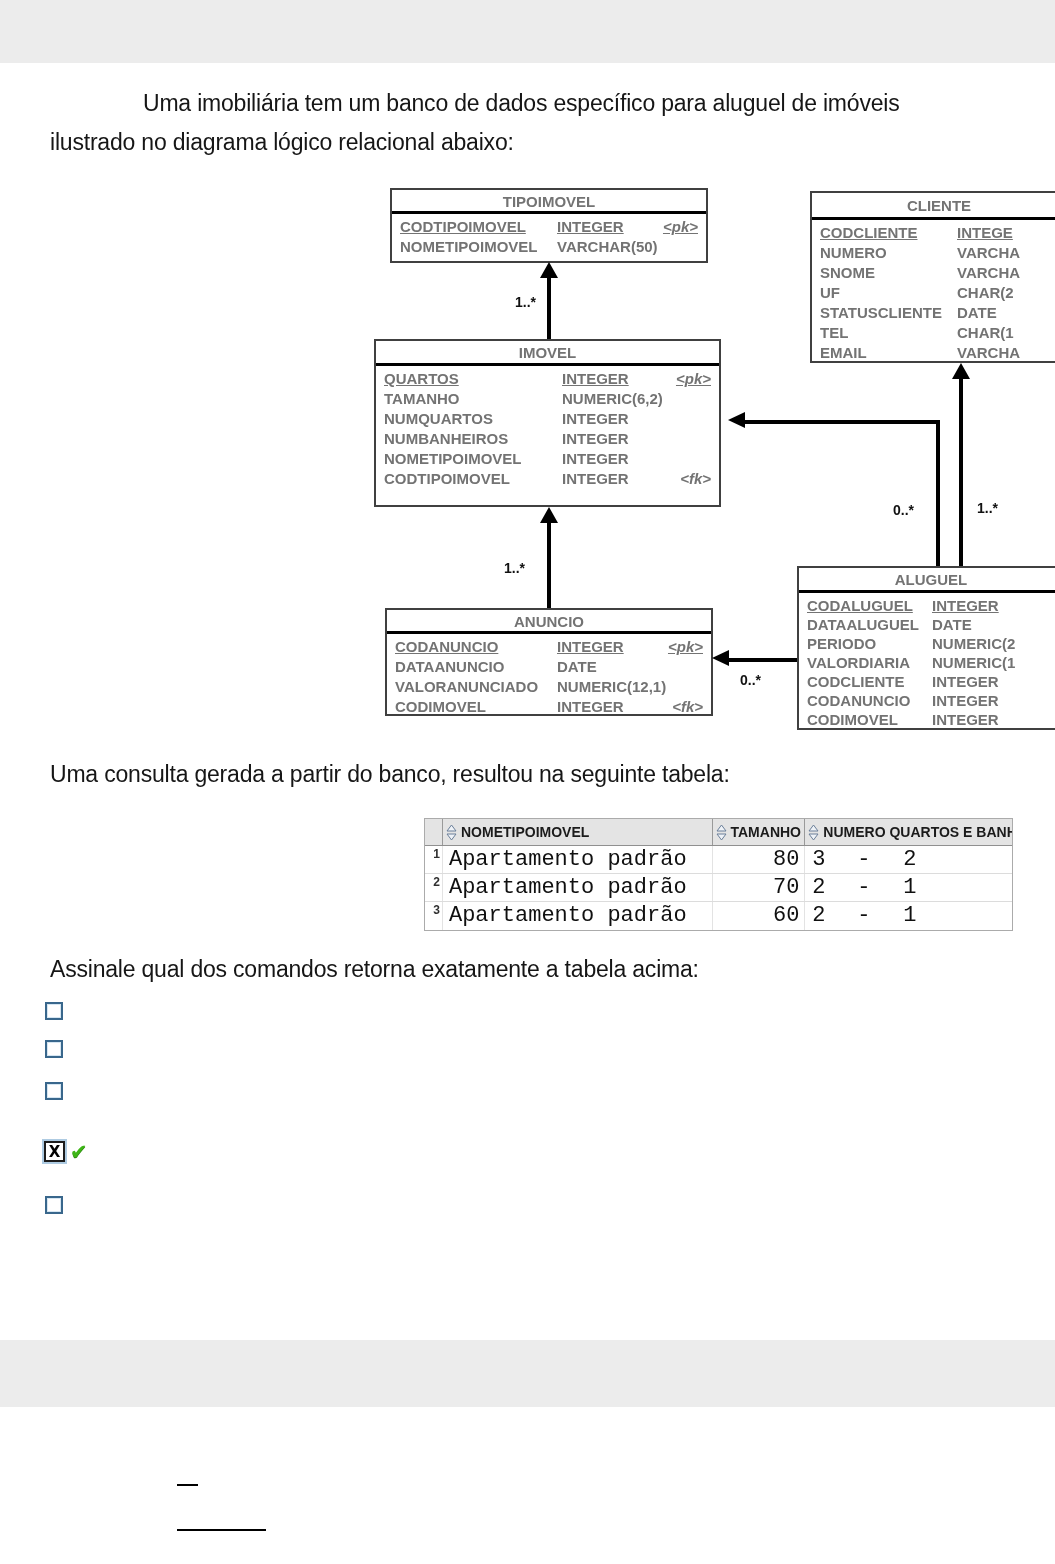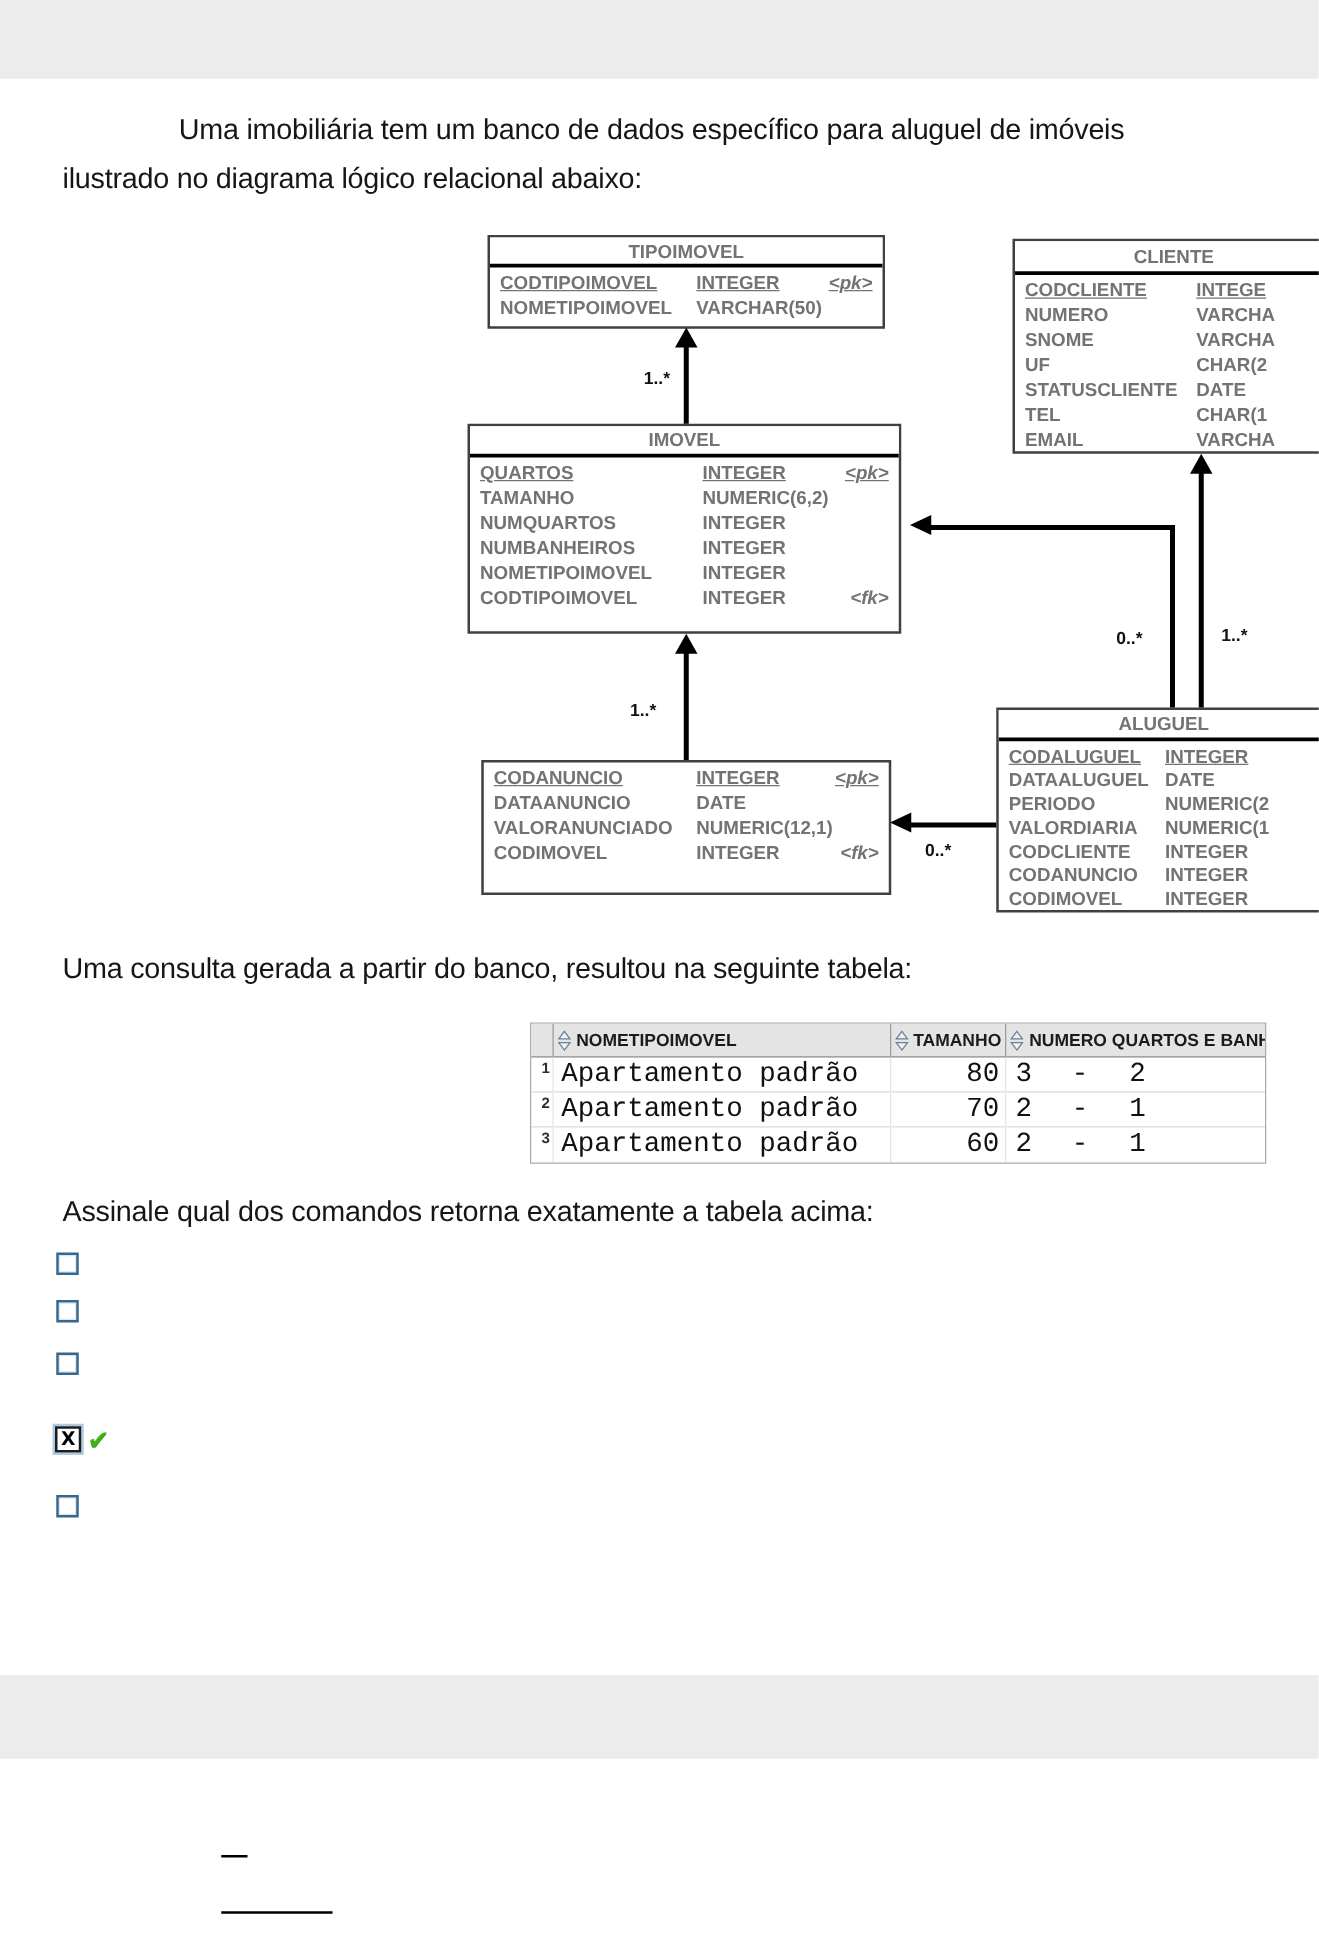--- a/index.html
+++ b/index.html
@@ -168,20 +168,21 @@
           <span class="er-k"></span>
         </div>
         <div class="er-row">
           <span class="er-n">CODTIPOIMOVEL</span>
           <span class="er-t">INTEGER</span>
           <span class="er-k">&lt;fk&gt;</span>
         </div>
       </div>
   </div>
   <div class="er-table t-anuncio">
+    <div class="er-title">ANUNCIO</div>
     <div class="er-body">
         <div class="er-row pk">
           <span class="er-n">CODANUNCIO</span>
           <span class="er-t">INTEGER</span>
           <span class="er-k">&lt;pk&gt;</span>
         </div>
         <div class="er-row">
           <span class="er-n">DATAANUNCIO</span>
           <span class="er-t">DATE</span>
           <span class="er-k"></span>

